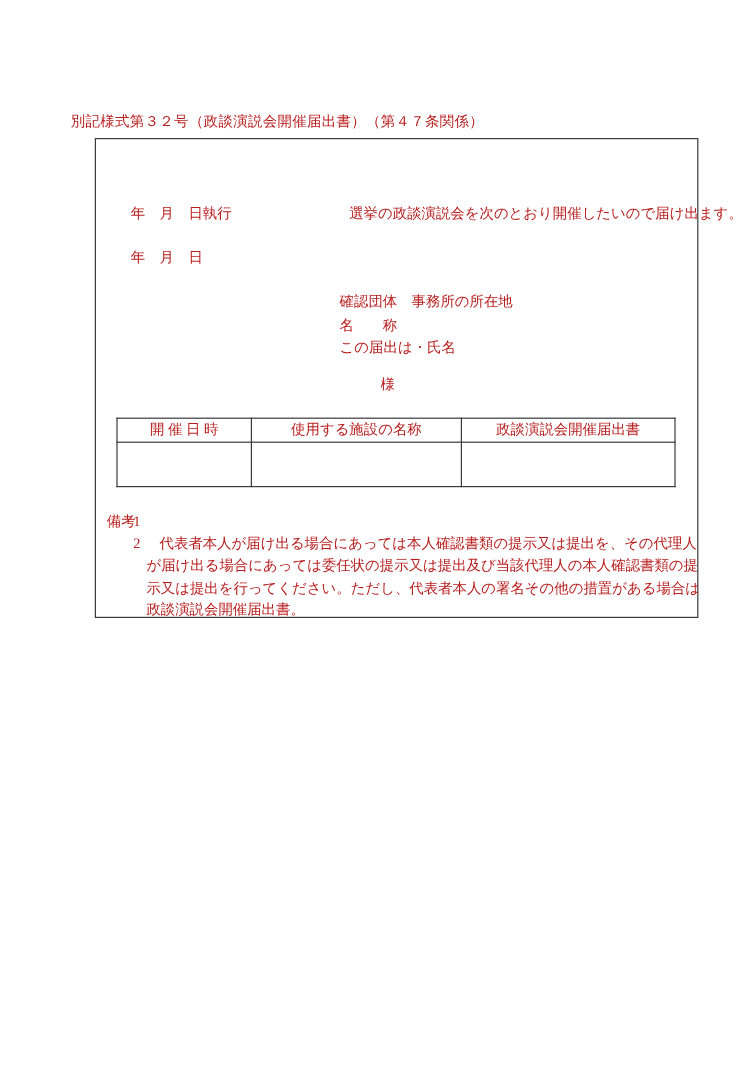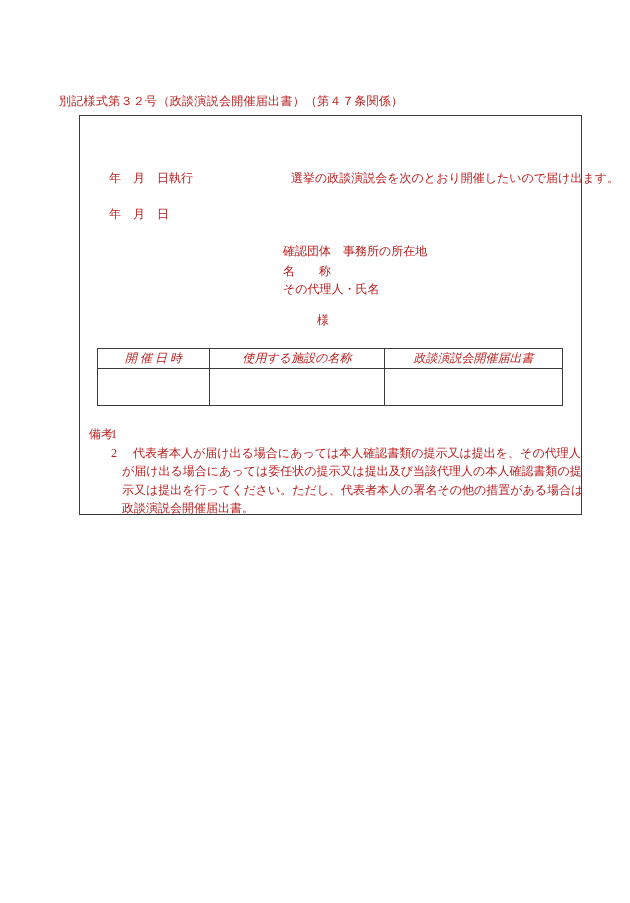--- a/index.html
+++ b/index.html
@@ -60,21 +60,20 @@
   .addressee-honorific { left: 237px; top: 197px; }
 
   .schedule-table {
     position: absolute;
     left: 17px;
     top: 232px;
     width: 465px;
     border-collapse: collapse;
     table-layout: fixed;
     font-size: 12px;
-    font-style: italic;
   }
   .schedule-table th,
   .schedule-table td {
     border: 1px solid #3a3a3a;
     padding: 0;
     font-weight: normal;
     text-align: center;
     vertical-align: middle;
   }
   .schedule-table thead tr { height: 20px; }
@@ -99,21 +98,21 @@
   <div class="form-box">
 
 
     <div class="abs exec-date-blank">年　月　日執行</div>
     <div class="abs exec-text">選挙の政談演説会を次のとおり開催したいので届け出ます。</div>
 
     <div class="abs submit-date">年　月　日</div>
 
     <div class="abs org-address">確認団体　事務所の所在地</div>
     <div class="abs org-name">名　　称</div>
-    <div class="abs org-representative">その代理人・氏名</div>
+    <div class="abs org-representative">この届出は・氏名</div>
 
     <div class="abs addressee-honorific">様</div>
 
     <table class="schedule-table">
       <colgroup>
         <col style="width:112px">
         <col style="width:175px">
         <col style="width:178px">
       </colgroup>
       <thead>

